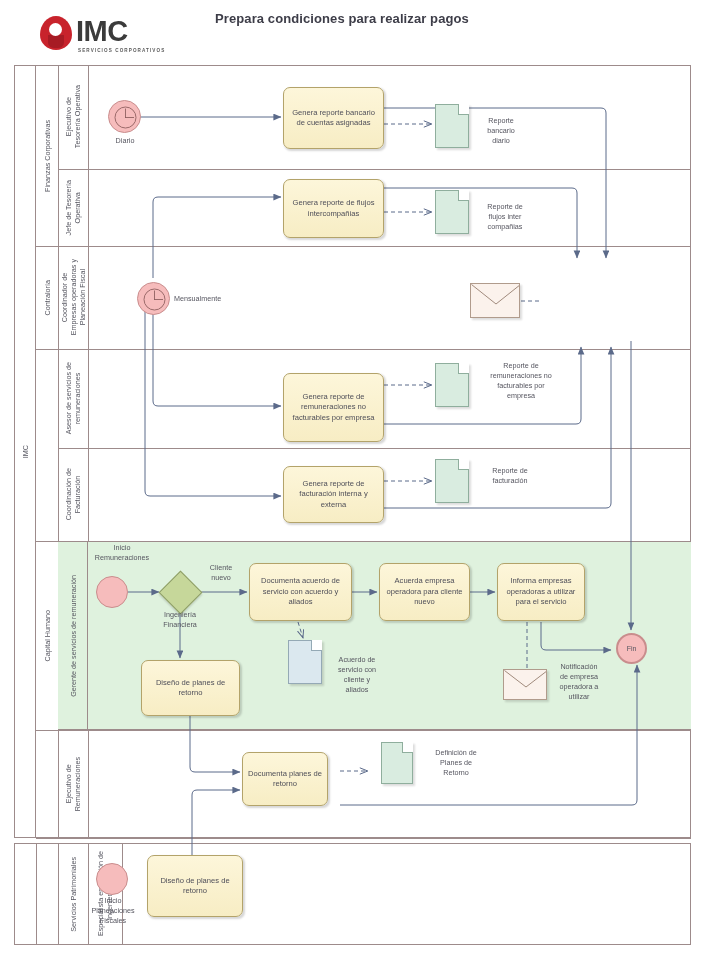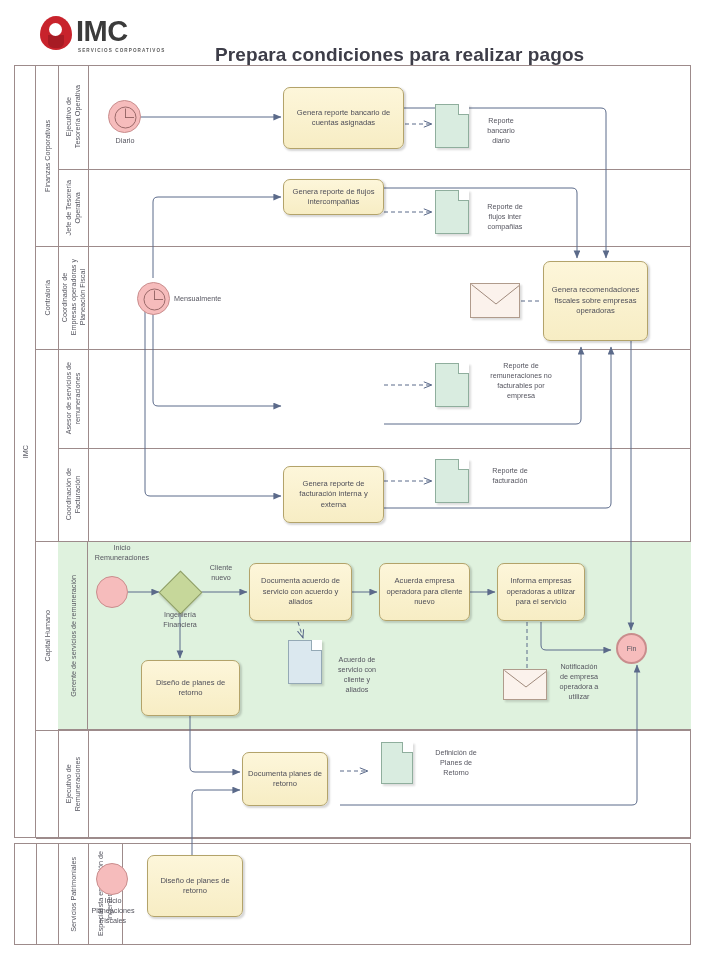--- a/index.html
+++ b/index.html
@@ -13,21 +13,21 @@
   .logo-mark{position:absolute;left:0;top:2px;width:32px;height:34px;
      background:#c8232c;border-radius:50% 50% 50% 50%/55% 55% 45% 45%;}
   .logo-mark:after{content:"";position:absolute;left:9px;top:7px;width:13px;height:13px;
      background:#ffffff;border-radius:50%;}
   .logo-mark:before{content:"";position:absolute;left:8px;top:19px;width:16px;height:13px;
      background:#a71b24;border-radius:0 0 40% 40%;}
   .logo-txt{position:absolute;left:36px;top:2px;font-size:29px;font-weight:bold;
      letter-spacing:-.5px;color:#3b3b3b;line-height:30px;}
   .logo-sub{position:absolute;left:38px;top:34px;font-size:4.6px;letter-spacing:1.1px;
      color:#5a5a5a;font-weight:bold;}
-  .title{position:absolute;left:215px;top:44px;font-size:19px;font-weight:bold;
+  .title{position:absolute;left:215px;top:11px;font-size:13px;font-weight:bold;
      color:#3d3d48;letter-spacing:.1px;}
 
   
   .pool{position:absolute;border:1px solid #9d8b8b;box-sizing:border-box;background:#fff;}
   .poolhdr{position:absolute;border-right:1px solid #9d8b8b;box-sizing:border-box;}
   .vlabel{position:absolute;display:flex;align-items:center;justify-content:center;
      box-sizing:border-box;}
   .vlabel span{writing-mode:vertical-rl;transform:rotate(180deg);
      font-size:7.2px;line-height:9px;text-align:center;color:#55555f;white-space:pre-line;}
   .divh{position:absolute;height:1px;background:#9d8b8b;}
@@ -220,32 +220,32 @@
   </svg>
 
   <div class="event timer" style="left:108px;top:100px;width:33px;height:33px;">
     <svg class="clockface" width="33" height="33">
       <circle cx="16.5" cy="16.5" r="10.5" fill="none" stroke="#9b6a6a" stroke-width="1"></circle>
       <path d="M16.5,16.5 L16.5,7.5 M16.5,16.5 L25,16.5" stroke="#9b6a6a" stroke-width="1" fill="none"></path>
     </svg>
   </div>
   <div class="lbl" style="left:98px;top:136px;width:54px;">Diario</div>
 
-  <div class="task" style="left:283px;top:87px;width:121px;height:62px;">Genera reporte
+  <div class="task" style="left:283px;top:87px;width:101px;height:62px;">Genera reporte
 bancario de cuentas
 asignadas</div>
 
   <div class="doc" style="left:435px;top:104px;width:34px;height:44px;">
     <div class="fold"></div>
   </div>
   <div class="lbl" style="left:470px;top:116px;width:62px;">Reporte
 bancario
 diario</div>
 
-  <div class="task" style="left:283px;top:179px;width:101px;height:36px;">Genera reporte de
+  <div class="task" style="left:283px;top:179px;width:101px;height:59px;">Genera reporte de
 flujos intercompañias</div>
   <div class="doc" style="left:435px;top:190px;width:34px;height:44px;">
     <div class="fold"></div>
   </div>
   <div class="lbl" style="left:470px;top:202px;width:70px;">Reporte de
 flujos inter
 compañias</div>
 
   <div class="event timer" style="left:137px;top:282px;width:33px;height:33px;">
     <svg class="clockface" width="33" height="33">
@@ -254,25 +254,25 @@
     </svg>
   </div>
   <div class="lbl left" style="left:174px;top:294px;width:80px;">Mensualmente</div>
 
   <div class="env" style="left:470px;top:283px;width:50px;height:35px;">
     <svg width="50" height="35">
       <path d="M0.5,0.5 L25,20 L49.5,0.5" fill="none" stroke="#a08a7c" stroke-width="1"></path>
     </svg>
   </div>
 
-  <div class="task" style="left:543px;top:261px;width:105px;height:80px;">Genera
-recomendaciones
-fiscales sobre
-empresas operadoras</div>
-
+
+  <div class="task" style="left:283px;top:373px;width:101px;height:69px;">Genera reporte de
+remuneraciones no
+facturables por
+empresa</div>
   <div class="doc" style="left:435px;top:363px;width:34px;height:44px;">
     <div class="fold"></div>
   </div>
   <div class="lbl" style="left:466px;top:361px;width:110px;">Reporte de
 remuneraciones no
 facturables por
 empresa</div>
 
   <div class="task" style="left:283px;top:466px;width:101px;height:57px;">Genera reporte de
 facturación interna y

